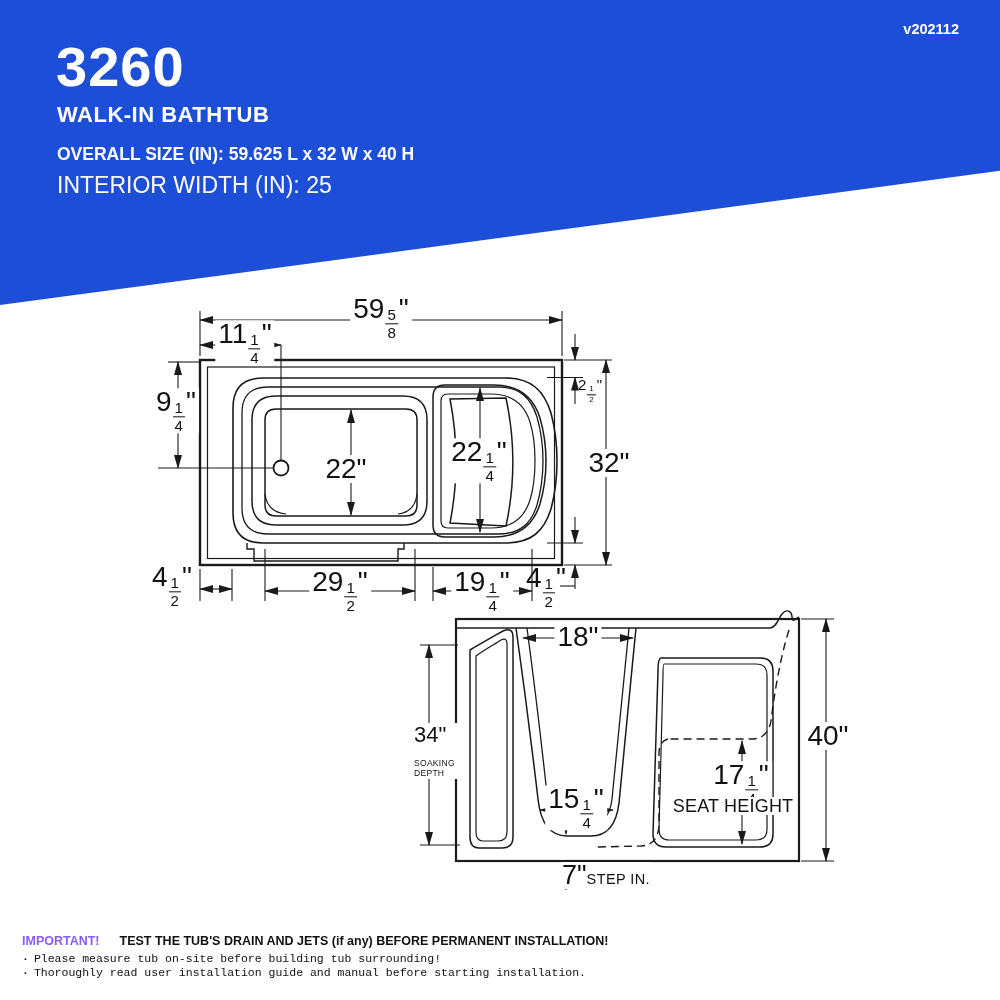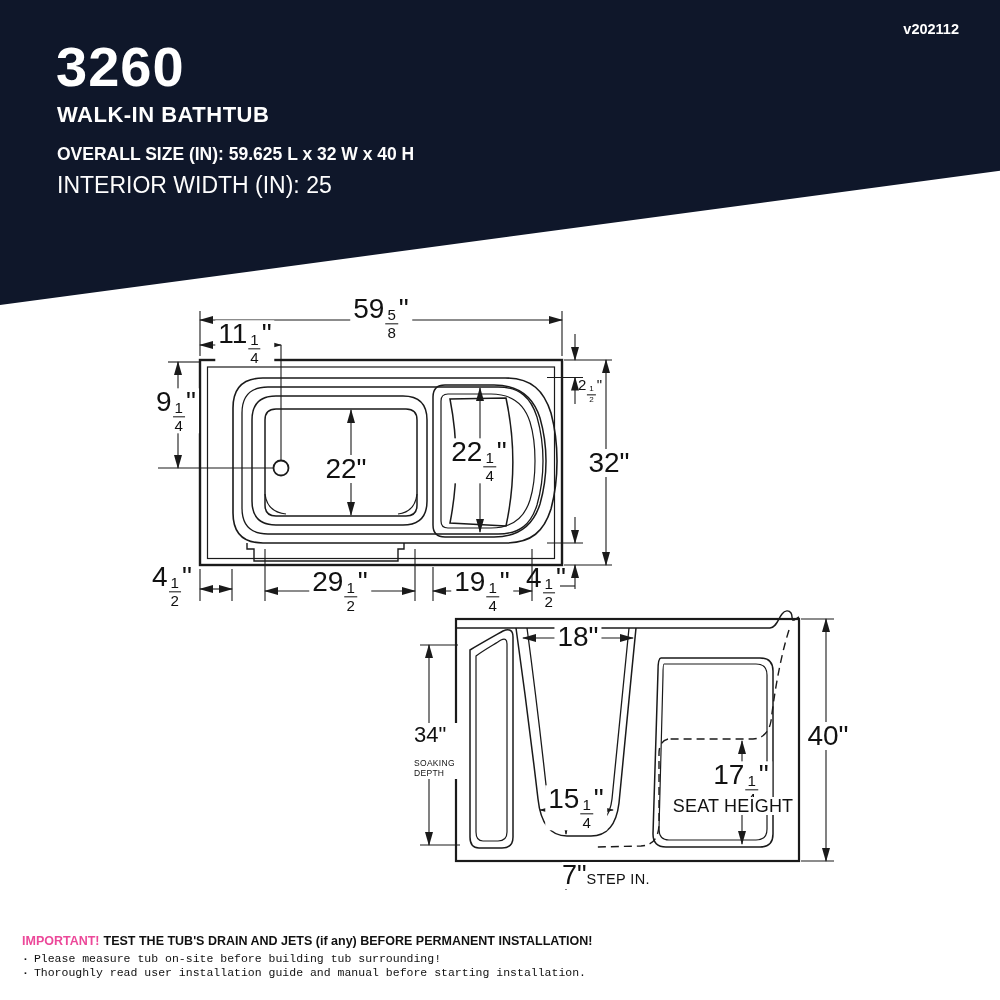--- a/index.html
+++ b/index.html
@@ -1,19 +1,19 @@
 <!DOCTYPE html>
 <html><head>
 <meta charset="utf-8">
 <style>
   html,body{margin:0;padding:0;background:#fff;}
   .page{position:relative;width:1000px;height:1000px;background:#fff;overflow:hidden;
         font-family:"Liberation Sans",sans-serif;color:#111;}
   
-  .banner{position:absolute;left:0;top:0;width:1000px;height:305px;background:#0f172a;
+  .banner{position:absolute;left:0;top:0;width:1000px;height:305px;background:#1d4ed8;
           clip-path:polygon(0 0,100% 0,100% 56%,0 100%);}
   .banner .model{position:absolute;left:56px;top:34px;font-size:56px;font-weight:700;color:#fff;letter-spacing:1px;}
   .banner .product{position:absolute;left:57px;top:102px;font-size:22px;font-weight:700;color:#fff;letter-spacing:.5px;}
   .banner .size1{position:absolute;left:57px;top:144px;font-size:17.5px;font-weight:700;color:#fdfdfd;}
   .banner .size2{position:absolute;left:57px;top:172px;font-size:23px;font-weight:400;color:#fdfdfd;}
   .version{position:absolute;right:41px;top:21px;font-size:14.5px;font-weight:700;color:#fff;}
   
   svg.draw{position:absolute;left:0;top:0;}
   
   .dim{position:absolute;transform:translate(-50%,-50%);font-size:28px;line-height:1;
@@ -27,21 +27,21 @@
   .lbl34{position:absolute;left:412px;top:723px;background:#fff;padding:1px 2px;text-align:left;}
   .lbl34 .v{font-size:22px;line-height:1;}
   .lbl34 .t{font-size:8.5px;line-height:1.2;letter-spacing:.3px;margin-top:12px;width:46px;}
   .seatlbl{font-size:18px;letter-spacing:.2px;}
   .step{position:absolute;left:562px;top:862px;background:#fff;white-space:nowrap;}
   .step .v{font-size:27px;line-height:1;}
   .step .t{font-size:14.5px;letter-spacing:.4px;}
   
   .footer{position:absolute;left:22px;top:934px;width:860px;}
   .warn{font-size:12.5px;font-weight:700;line-height:1.25;}
-  .warn .imp{color:#ec4899;margin-right:4px;}
+  .warn .imp{color:#8b5cf6;margin-right:20px;}
   .notes{list-style:none;margin:3px 0 0;padding:0;font-size:11.5px;line-height:1.1;font-family:Liberation Mono, monospace;}
   .notes li{margin-top:2px;}
   .notes li::before{content:"·";font-weight:700;margin-right:5px;}
 </style>
 </head>
 <body>
 
 <div class="page">
 
   <div class="banner">

